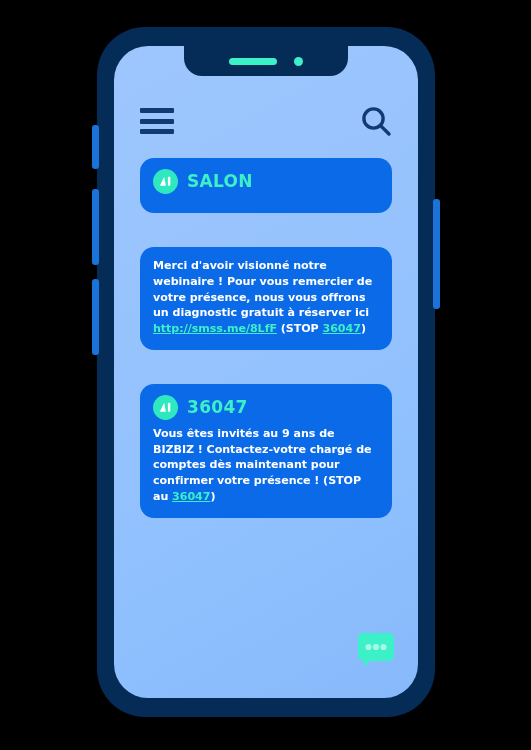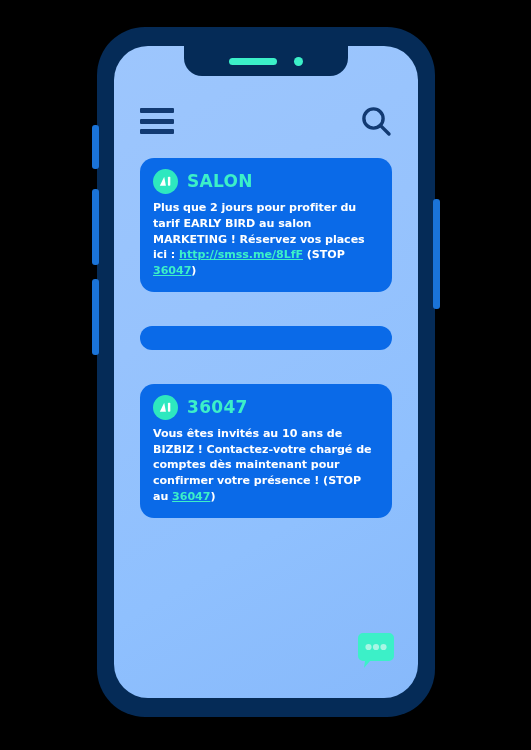--- a/index.html
+++ b/index.html
@@ -223,40 +223,40 @@
         <div class="card">
           <div class="card-head">
             <div class="avatar">
               <svg width="17" height="17" viewBox="0 0 24 24">
                 <path d="M4 18 L10.2 5.2 L12.6 18 Z" fill="#ffffff"></path>
                 <rect x="15.4" y="5.2" width="3.4" height="12.8" rx="1.1" fill="#ffffff"></rect>
               </svg>
             </div>
             <div class="card-title">SALON</div>
           </div>
+        </div>
+
+        <div class="card">
           <div class="card-body">
-            <span>Plus que 2 jours pour profiter du tarif EARLY BIRD au salon MARKETING ! Réservez vos places ici : </span><a href="#" class="link">http://smss.me/8LfF</a><span> (STOP </span><a href="#" class="link">36047</a><span>)</span>
-          </div>
-        </div>
-
-        <div class="card">
+            <span>Merci d'avoir visionné notre webinaire ! Pour vous remercier de votre présence, nous vous offrons un diagnostic gratuit à réserver ici </span><a href="#" class="link">http://smss.me/8LfF</a><span> (STOP </span><a href="#" class="link">36047</a><span>)</span>
+          </div>
         </div>
 
         <div class="card">
           <div class="card-head">
             <div class="avatar">
               <svg width="17" height="17" viewBox="0 0 24 24">
                 <path d="M4 18 L10.2 5.2 L12.6 18 Z" fill="#ffffff"></path>
                 <rect x="15.4" y="5.2" width="3.4" height="12.8" rx="1.1" fill="#ffffff"></rect>
               </svg>
             </div>
             <div class="card-title">36047</div>
           </div>
           <div class="card-body">
-            <span>Vous êtes invités au 10 ans de BIZBIZ ! Contactez-votre chargé de comptes dès maintenant pour confirmer votre présence ! (STOP au </span><a href="#" class="link">36047</a><span>)</span>
+            <span>Vous êtes invités au 9 ans de BIZBIZ ! Contactez-votre chargé de comptes dès maintenant pour confirmer votre présence ! (STOP au </span><a href="#" class="link">36047</a><span>)</span>
           </div>
         </div>
 
       </div>
 
       <div class="chat-fab">
         <svg width="44" height="44" viewBox="0 0 44 44">
           <path d="M4 8 A5 5 0 0 1 9 3 L35 3 A5 5 0 0 1 40 8 L40 26 A5 5 0 0 1 35 31 L16 31 L10 38 L11 31 L9 31 A5 5 0 0 1 4 26 Z" fill="#3cf0c8"></path>
           <circle cx="14.5" cy="17" r="3.1" fill="#a8f6e4"></circle>
           <circle cx="22" cy="17" r="3.1" fill="#a8f6e4"></circle>

